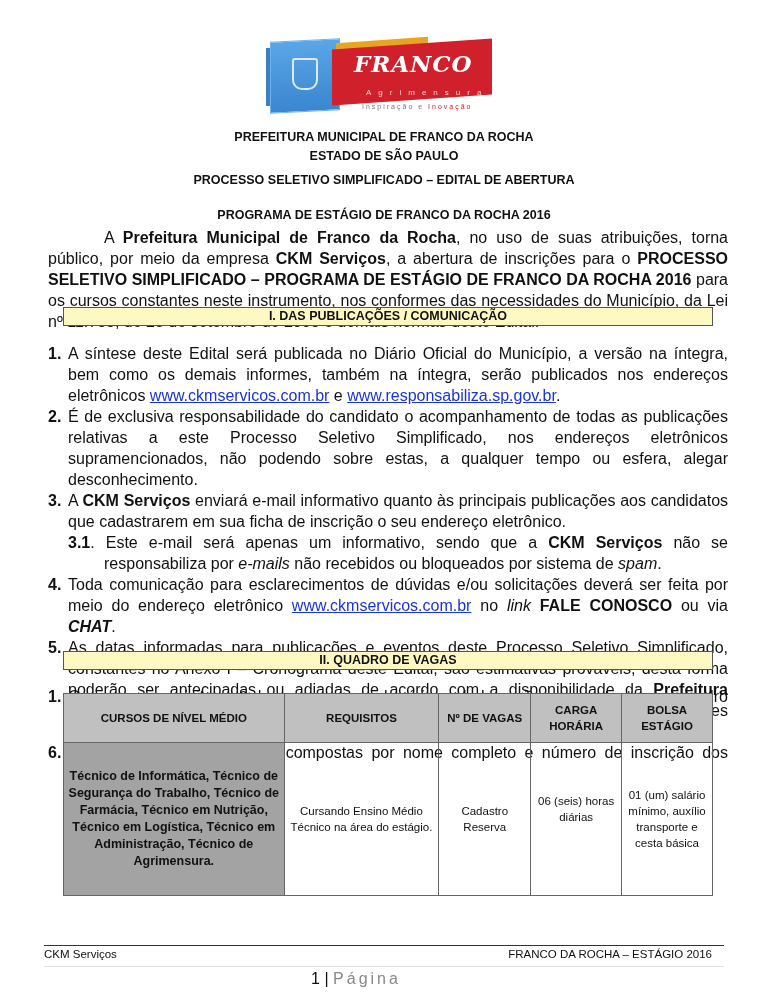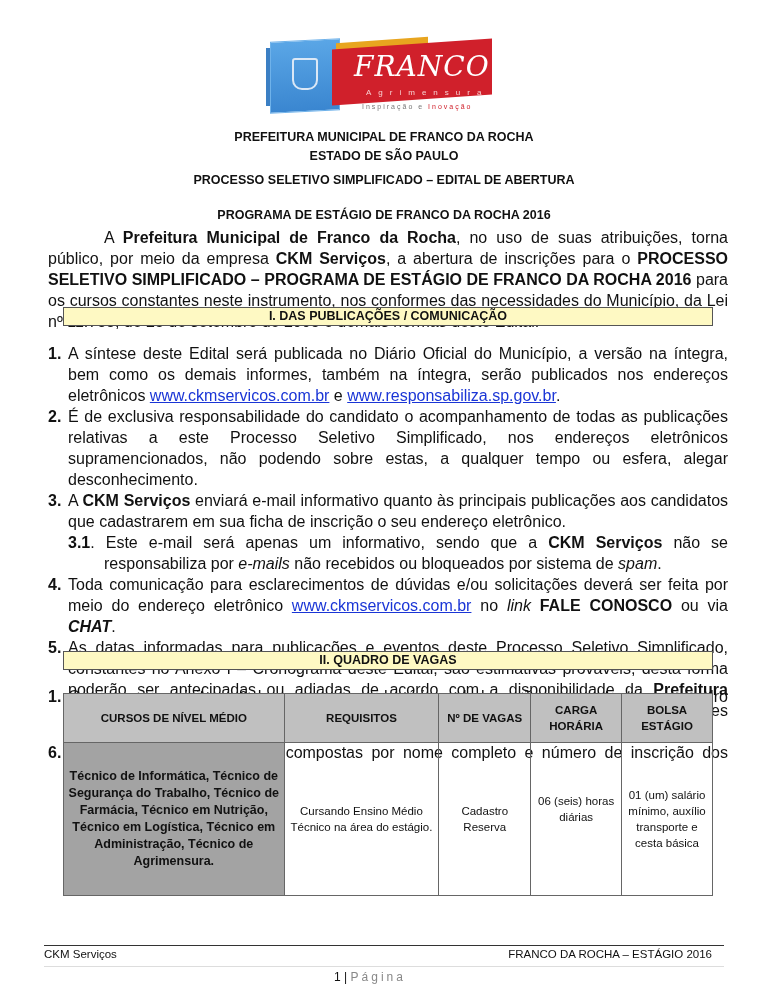--- a/index.html
+++ b/index.html
@@ -13,21 +13,21 @@
                 background: linear-gradient(180deg,#5aa6e6,#3a86d0); transform: skewY(-3deg);
                 border: 1px solid #6fb2ea; }
   .logo .blue2 { position: absolute; left: 4px; top: 18px; width: 20px; height: 58px; background:#3b7fc4; }
   .logo .crest { position: absolute; left: 30px; top: 28px; width: 22px; height: 28px;
                  border: 2px solid #dbe8f6; border-radius: 3px 3px 10px 10px; }
   .logo .gold { position: absolute; left: 74px; top: 10px; width: 92px; height: 14px; background: #e8a51f;
                 transform: skewY(-4deg); }
   .logo .red { position: absolute; left: 70px; top: 14px; width: 160px; height: 56px;
                background: #d0202b; transform: skewY(-4deg); }
   .logo .word { position: absolute; left: 92px; top: 20px; color: #fff; font-style: italic;
-                font-family: "DejaVu Serif", serif; font-size: 28px; font-weight: normal; letter-spacing: 1px; text-align: center; }
+                font-family: "DejaVu Serif", serif; font-size: 23px; font-weight: bold; letter-spacing: 1px; text-align: center; }
   .logo .sub { position: absolute; left: 104px; top: 58px; color: #f7d2d2; font-size: 8px; letter-spacing: 7px; }
   .logo .tag { position: absolute; left: 100px; top: 73px; color: #777; font-size: 7px; letter-spacing: 2px; }
   .logo .tag b { color: #d0202b; font-weight: normal; }
 
   .hdr { position: absolute; left: 0; width: 768px; text-align: center;
          font-weight: bold; font-size: 12.5px; line-height: 19px; }
 
   .text { position: absolute; left: 48px; width: 680px; font-size: 16px; line-height: 21px; margin-top: 12px; }
   .just { text-align: justify; text-align-last: left; }
   .indent { text-indent: 56px; }
@@ -46,21 +46,21 @@
                 font-size: 11.5px; }
   table.vagas th, table.vagas td { border: 1px solid #666; text-align: center; vertical-align: middle;
                                    padding: 2px 4px; line-height: 16px; }
   table.vagas th { background: #c0c0c0; font-weight: bold; height: 44px; }
   table.vagas td.course { background: #a3a3a3; font-weight: bold; font-size: 12.5px; line-height: 17px; height: 148px; }
 
   .footer-line { position: absolute; left: 44px; width: 680px; top: 945px; border-top: 1.5px solid #333; }
   .footer-line2 { position: absolute; left: 44px; width: 680px; top: 966px; border-top: 1px solid #ddd; }
   .footer-left { position: absolute; left: 44px; top: 948px; font-size: 11.5px; }
   .footer-right { position: absolute; right: 56px; top: 948px; font-size: 11.5px; }
-  .pageno { position: absolute; left: 14px; width: 712px; top: 970px; text-align: center; font-size: 12px; }
+  .pageno { position: absolute; left: 0; width: 712px; top: 970px; text-align: center; font-size: 16px; }
   .pageno .pg { color: #888; letter-spacing: 3px; }
 </style>
 </head>
 <body>
 
 <div class="page">
 
   <div class="logo">
     <div class="blue2"></div>
     <div class="blue"></div>

